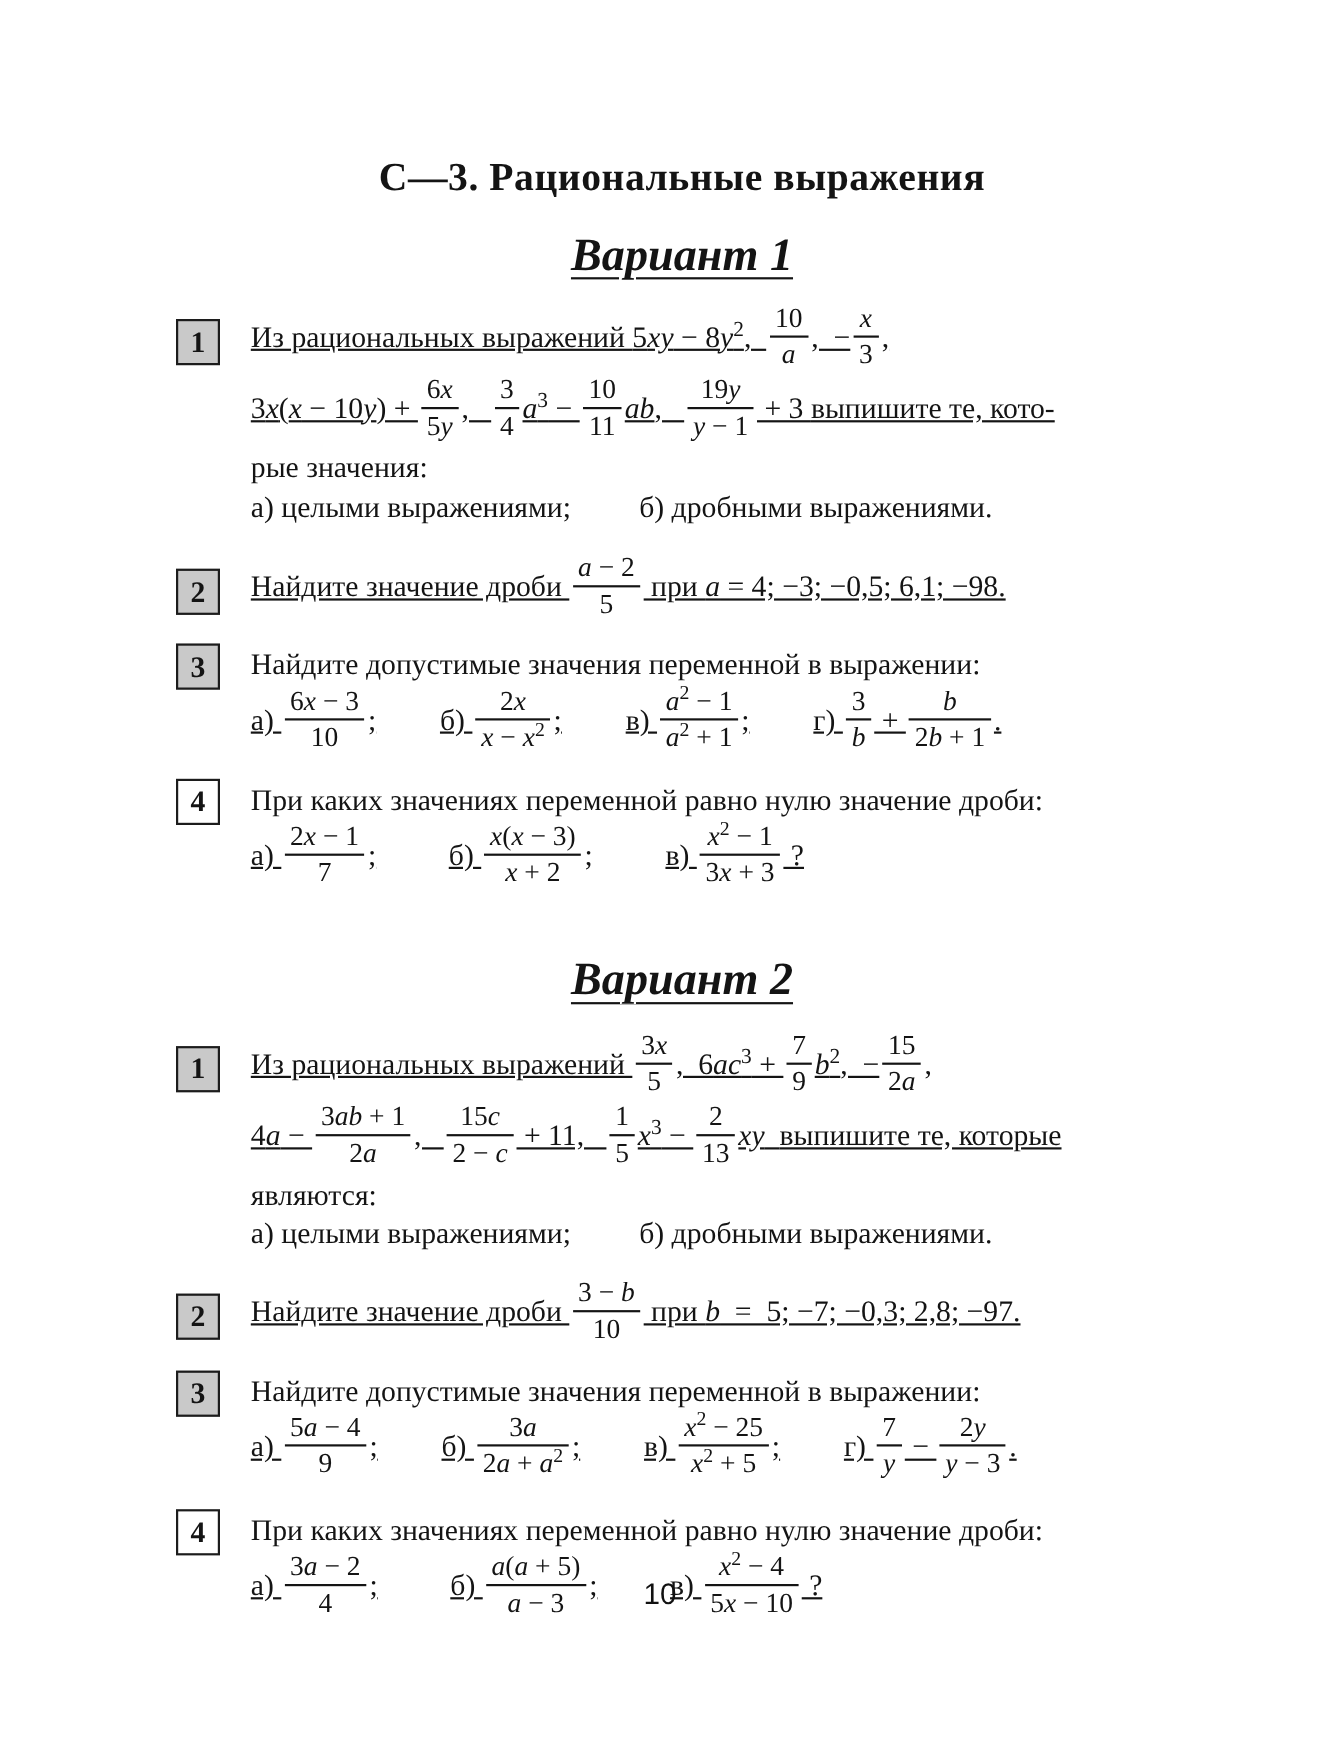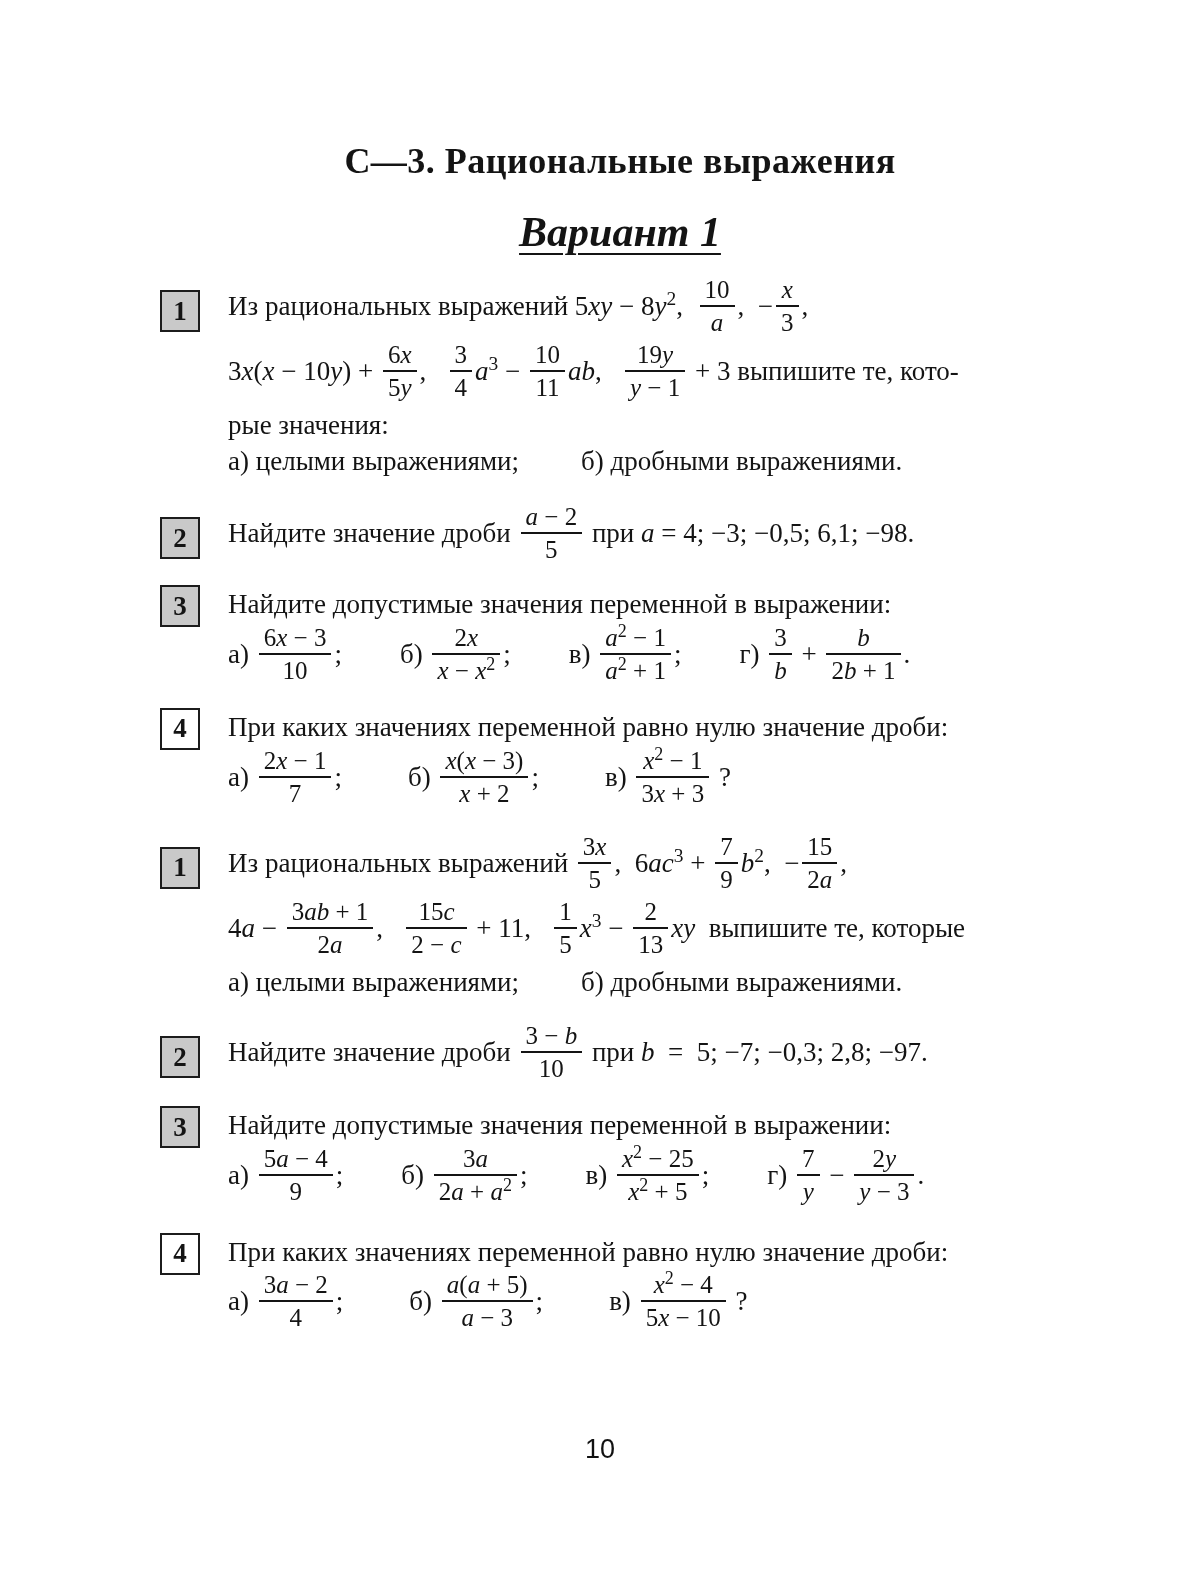--- a/index.html
+++ b/index.html
@@ -22,21 +22,21 @@
   .numbox {
     position:absolute; left:0; width:40px; height:42px; box-sizing:border-box;
     border:2px solid #1c1c1c; display:flex; align-items:center; justify-content:center;
     font-size:27px; font-weight:700; background:#fff;
   }
   .numbox[data-fill="gray"]  { background:#c9c9c9; }
   .numbox[data-fill="white"] { background:#ffffff; }
   .box-mid { top:12px; }
   .box-top { top:-2px; }
   .line { font-size:27px; line-height:1.32; white-space:pre; }
-  .fline { line-height:1.2; margin:3px 0; }
+  .fline { line-height:1.2; margin:3px 0;text-decoration:underline; }
   .line i { font-style:italic; }
   sup { font-size:.72em; line-height:0; }
   .frac {
     display:inline-flex; flex-direction:column; text-align:center; vertical-align:middle;
     position:relative; top:-3px; margin:0 3px; font-size:25px; line-height:1.16; white-space:pre;
   }
   .frac .num { display:block; border-bottom:2px solid #141414; padding:0 5px 1px; }
   .frac .den { display:block; padding:1px 5px 0; }
   .gap { display:inline-block; }
   .pagenum {
@@ -83,26 +83,28 @@
       <div class="problem mt22">
         <div class="numbox box-top" data-fill="white">4</div>
         <div>
           <div class="line"><span>При каких значениях переменной равно нулю значение дроби:</span></div>
           <div class="line fline"><span>а) </span><span class="frac"><span class="num"><span>2<i>x</i> − 1</span></span><span class="den"><span>7</span></span></span><span>;</span><span class="gap" style="width: 66px;"></span><span>б) </span><span class="frac"><span class="num"><span><i>x</i>(<i>x</i> − 3)</span></span><span class="den"><span><i>x</i> + 2</span></span></span><span>;</span><span class="gap" style="width: 66px;"></span><span>в) </span><span class="frac"><span class="num"><span><i>x</i><sup>2</sup> − 1</span></span><span class="den"><span>3<i>x</i> + 3</span></span></span><span> ?</span></div>
         </div>
       </div>
     </section>
 
     <section>
+      <h2 class="variant v2">Вариант 2</h2>
 
       <div class="problem mt24">
         <div class="numbox box-mid" data-fill="gray">1</div>
         <div>
           <div class="line fline"><span>Из рациональных выражений </span><span class="frac"><span class="num"><span>3<i>x</i></span></span><span class="den"><span>5</span></span></span><span>,  6<i>ac</i><sup>3</sup> + </span><span class="frac"><span class="num"><span>7</span></span><span class="den"><span>9</span></span></span><span><i>b</i><sup>2</sup>,  −</span><span class="frac"><span class="num"><span>15</span></span><span class="den"><span>2<i>a</i></span></span></span><span>,</span></div>
           <div class="line fline"><span>4<i>a</i> − </span><span class="frac"><span class="num"><span>3<i>ab</i> + 1</span></span><span class="den"><span>2<i>a</i></span></span></span><span>,   </span><span class="frac"><span class="num"><span>15<i>c</i></span></span><span class="den"><span>2 − <i>c</i></span></span></span><span> + 11,   </span><span class="frac"><span class="num"><span>1</span></span><span class="den"><span>5</span></span></span><span><i>x</i><sup>3</sup> − </span><span class="frac"><span class="num"><span>2</span></span><span class="den"><span>13</span></span></span><span><i>xy</i>  </span><span>выпишите те, которые</span></div>
+          <div class="line"><span>являются:</span></div>
           <div class="line"><span>а) целыми выражениями;</span><span class="gap" style="width: 62px;"></span><span>б) дробными выражениями.</span></div>
         </div>
       </div>
 
       <div class="problem mt24">
         <div class="numbox box-mid" data-fill="gray">2</div>
         <div>
           <div class="line fline"><span>Найдите значение дроби </span><span class="frac"><span class="num"><span>3 − <i>b</i></span></span><span class="den"><span>10</span></span></span><span> при </span><span><i>b</i>  =  5; −7; −0,3; 2,8; −97.</span></div>
         </div>
       </div>

